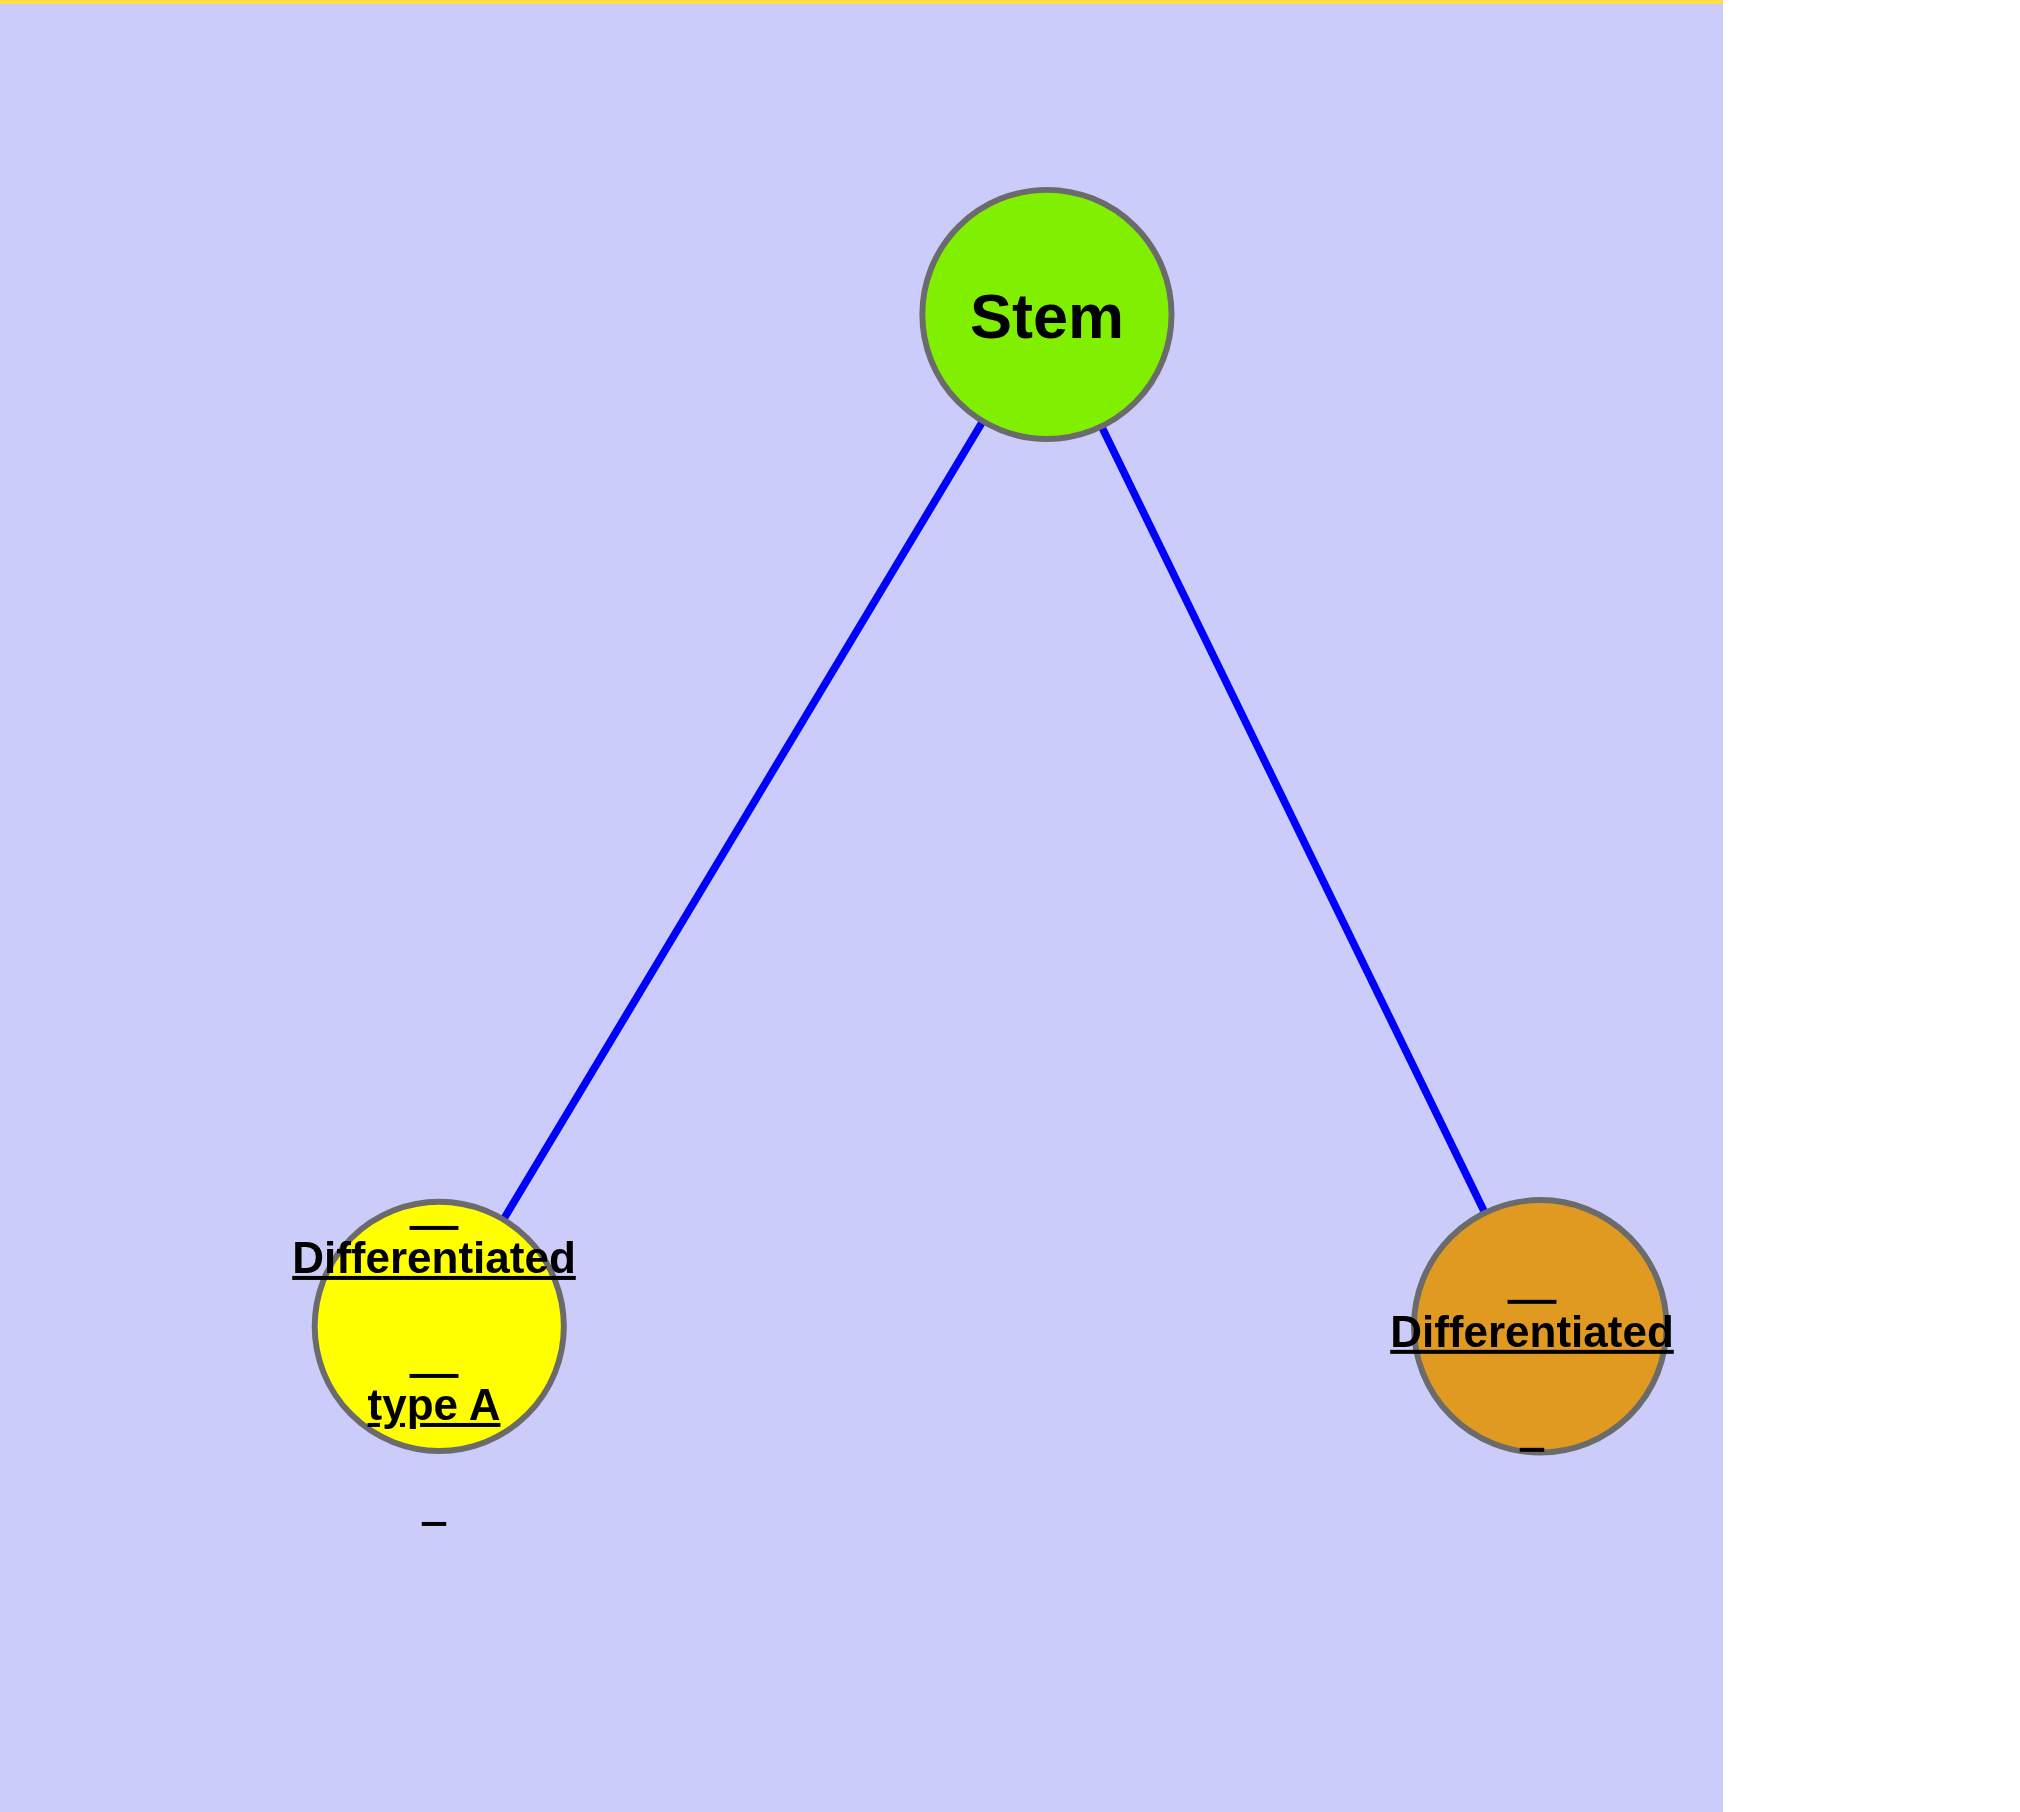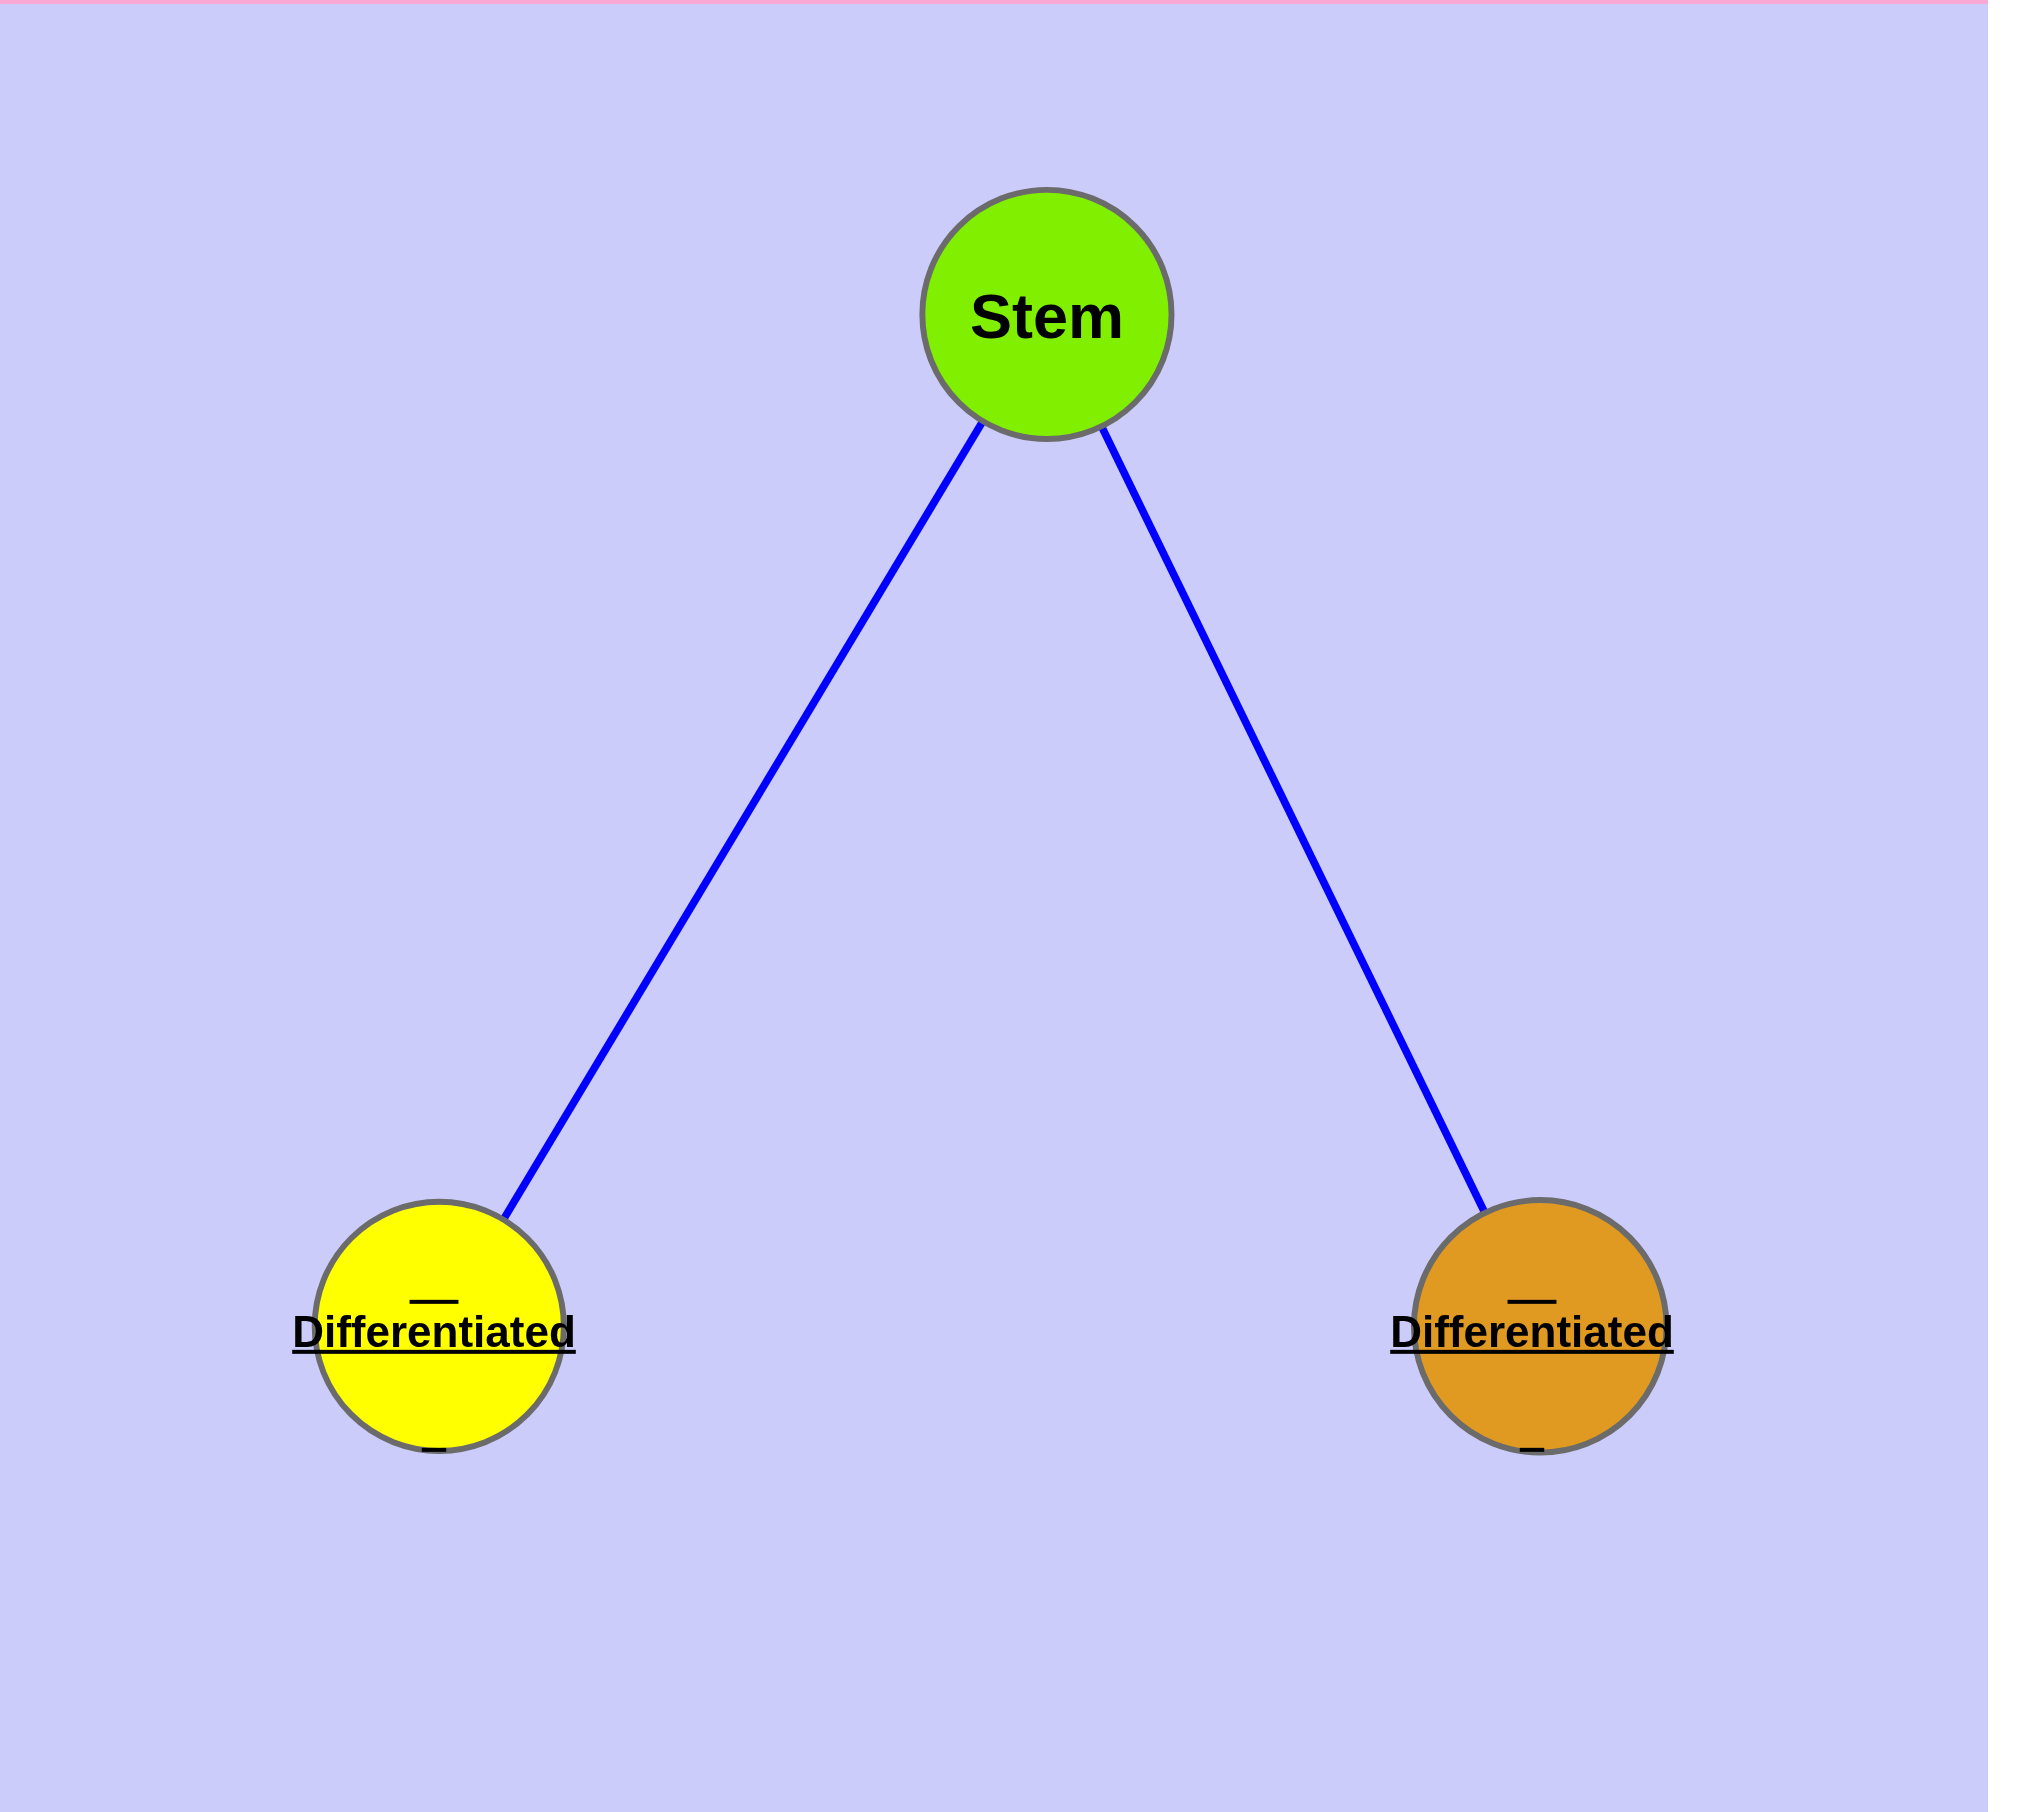--- a/index.html
+++ b/index.html
@@ -3,23 +3,23 @@
 <meta charset="utf-8">
 <title>Cell Differentiation Graph</title>
 <style>
   html, body {
     margin: 0;
     padding: 0;
     background: #ffffff;
   }
   #canvas {
     position: relative;
-    width: 1988px;
+    width: 1723px;
     height: 1812px;
-    background: #f9a8d4;
+    background: #fde047;
     overflow: hidden;
     font-family: "Liberation Sans", "DejaVu Sans", sans-serif;
   }
   #plot-background {
     position: absolute;
     left: 0;
     top: 4.2px;
     width: 2021px;
     height: 1808px;
     background: #ccccfa;
@@ -66,20 +66,21 @@
       <circle cx="1235" cy="371" r="147" fill="#80f000" stroke="#6b6b6b" stroke-width="7"></circle>
       <circle cx="518" cy="1565" r="147" fill="#ffff00" stroke="#6b6b6b" stroke-width="7"></circle>
       <circle cx="1817" cy="1565" r="149" fill="#e09a22" stroke="#6b6b6b" stroke-width="7"></circle>
     </g>
   </svg>
 
   <div class="node-label big" style="left:1047px; top:316px;">Stem</div>
 
   <div class="node-label leaf" style="left:434px; top:1331px;">
     <div>Differentiated</div>
+    <div>type A</div>
   </div>
 
   <div class="node-label leaf" style="left:1532px; top:1331px;">
     <div>Differentiated</div>
   </div>
 
 </div>
 
 
 </body></html>

